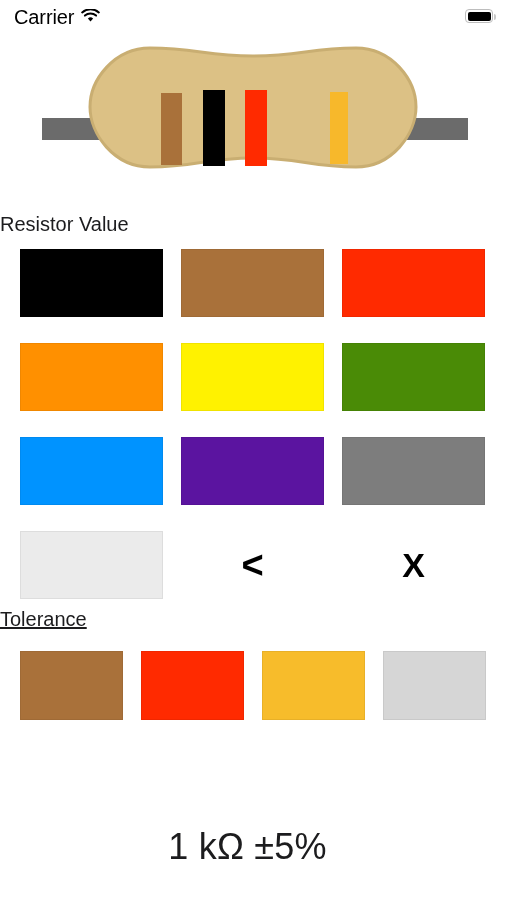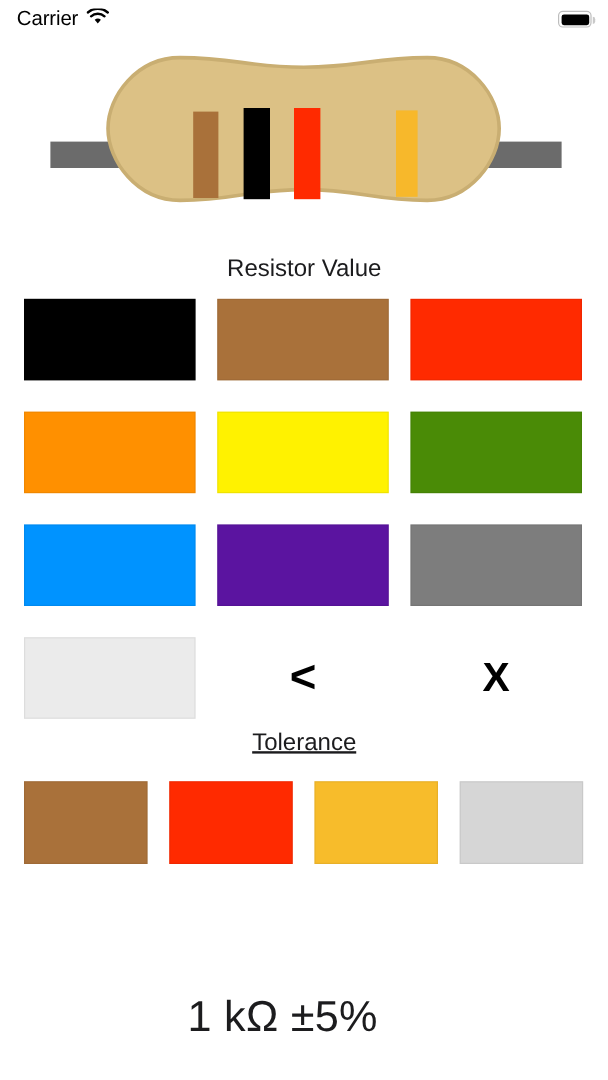--- a/index.html
+++ b/index.html
@@ -12,21 +12,21 @@
 
   
   .statusbar{
     position:absolute; left:0; top:0; width:507px; height:34px;
     display:flex; align-items:center;
   }
   .sb-left{
     position:absolute; left:14px; top:6px;
     display:flex; align-items:center; gap:7px;
   }
-  .sb-carrier{ font-size:17px; color:#000; letter-spacing:-0.1px; }
+  .sb-carrier{ font-size:20px; color:#000; letter-spacing:-0.1px; }
   .sb-wifi{ display:block; }
   .sb-time{
     position:absolute; left:0; right:0; top:6px; text-align:center;
     font-size:17px; font-weight:bold; color:#000; letter-spacing:-0.2px;
   }
   .sb-batt{
     position:absolute; right:14px; top:9px;
     width:28px; height:14px;
     border:1.5px solid #bdbdbd; border-radius:4px;
     padding:1.5px;
@@ -38,21 +38,21 @@
   }
 
   
   .resistor-wrap{
     position:absolute; left:0; top:30px; width:507px; height:155px;
   }
   .resistor-svg{ display:block; }
 
   
   .section-title{
-    position:absolute; left:0; width:507px; text-align:center;
+    position:absolute; left:0; width:507px; text-align:left;
     font-size:20px; color:#1c1c1e; font-weight:400;
   }
   #value-title{ top:213px; }
   #tol-title{ top:608px;text-decoration:underline; }
 
   
   .value-grid{
     position:absolute; left:20px; top:249px;
     width:468px;
     display:grid;
@@ -82,21 +82,21 @@
     grid-template-rows:69px;
     column-gap:18px;
   }
   .tol-swatch{
     width:103px; height:69px;
     border:1px solid rgba(0,0,0,0.06);
   }
 
   
   .result{
-    position:absolute; left:4px; top:826px; width:463px;
+    position:absolute; left:16px; top:826px; width:463px;
     text-align:center;
     font-size:36px; color:#1c1c1e; font-weight:400;
     letter-spacing:0.2px;
   }
 </style>
 </head>
 <body>
 
 <div class="statusbar">
   <div class="sb-left">

